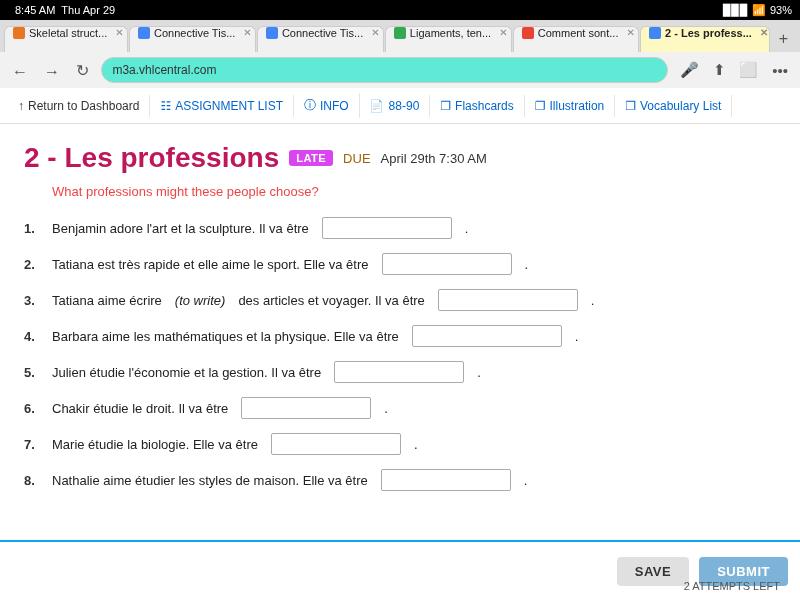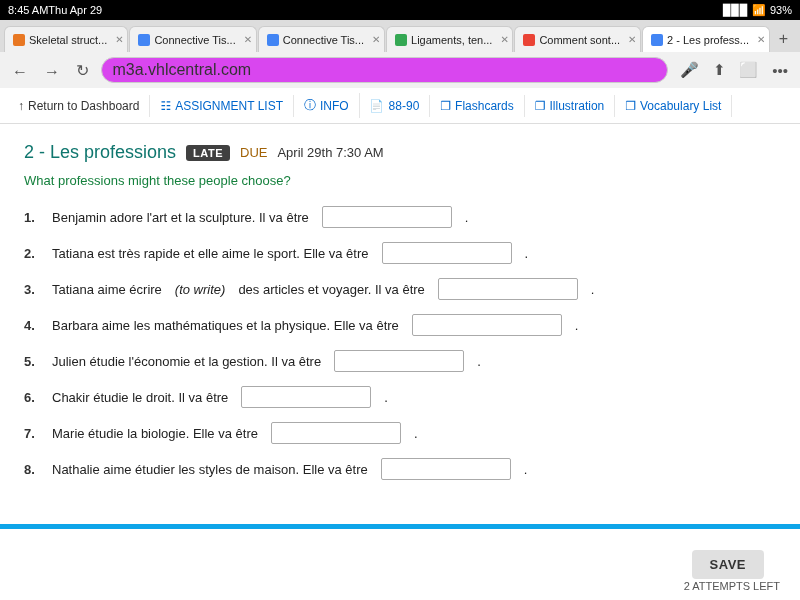--- a/index.html
+++ b/index.html
@@ -18,50 +18,51 @@
     .status-bar {
       background: #000;
       color: #fff;
       height: 20px;
       display: flex;
       align-items: center;
       justify-content: space-between;
       padding: 0 8px;
       font-size: 11px;
     }
-    .status-left { display: flex; align-items: center; }
+    .status-left { display: flex; gap: 6px; align-items: center; margin-left: 7px; }
     .status-right { display: flex; gap: 4px; align-items: center; font-size: 11px; }
     .browser-tabs {
       display: flex;
       align-items: flex-end;
       height: 32px;
       background: #ddd;
       padding: 0 4px;
       gap: 1px;
       overflow: hidden;
     }
     .browser-tab {
       display: flex;
-      align-items: center;
+      align-items: flex-start;
       gap: 4px;
       padding: 0 8px;
       height: 26px;
       background: #f1f1f1;
       border-radius: 6px 6px 0 0;
       font-size: 11px;
       max-width: 130px;
       overflow: hidden;
       white-space: nowrap;
       border: 1px solid #ccc;
       border-bottom: none;
       cursor: pointer;
     }
     .browser-tab.active {
-      background: #ffffff;
+      background: #fef9c3;
       border-bottom-color: #fff;
+      font-weight: bold;
     }
     .browser-tab .tab-icon {
       width: 12px;
       height: 12px;
       border-radius: 2px;
       flex-shrink: 0;
     }
     .tab-close {
       margin-left: 4px;
       font-size: 10px;
@@ -93,25 +94,25 @@
       color: #555;
       cursor: pointer;
       padding: 2px 4px;
     }
     .nav-btn:disabled { color: #bbb; cursor: default; }
     .address-bar {
       flex: 1;
       height: 26px;
       border: 1px solid #ccc;
       border-radius: 13px;
-      background: #d946ef;
+      background: #5eead4;
       display: flex;
       align-items: center;
       padding: 0 10px;
-      font-size: 16px;
+      font-size: 12px;
       color: #333;
       gap: 6px;
     }
     .nav-actions { display: flex; gap: 6px; align-items: center; }
     .nav-action-btn {
       background: none;
       border: none;
       font-size: 15px;
       color: #555;
       cursor: pointer;
@@ -154,47 +155,48 @@
       height: calc(600px - 20px - 32px - 36px - 36px);
       overflow-y: auto;
     }
     .page-title-row {
       display: flex;
       align-items: center;
       gap: 10px;
       margin-bottom: 10px;
     }
     .page-title {
-      font-size: 18px;
-      font-weight: 400;
-      color: #0f766e;
+      font-size: 28px;
+      font-weight: 700;
+      color: #be185d;
     }
     .late-badge {
-      background: #404040;
+      background: #d946ef;
       color: #fff;
       font-size: 11px;
       font-weight: 700;
       padding: 2px 7px;
       border-radius: 3px;
       letter-spacing: 0.5px;
     }
     .due-label {
       font-size: 13px;
       color: #a16207;
       font-weight: 500;
     }
     .due-date {
       font-size: 13px;
       color: #333;
       font-weight: 500;
     }
     .prompt-text {
       font-size: 13px;
-      color: #15803d;
+      color: #ef4444;
       margin-bottom: 18px;
+      margin-left: 28px;
     }
     .questions-list {
       list-style: none;
       padding: 0;
       margin: 0;
     }
     .question-item {
       display: flex;
       align-items: baseline;
       margin-bottom: 14px;
@@ -224,28 +226,28 @@
       background: #fff;
       outline: none;
     }
 
     
     .footer-bar {
       position: absolute;
       bottom: 0;
       left: 0;
       right: 0;
-      height: 76px;
+      height: 60px;
       display: flex;
       align-items: center;
       justify-content: flex-end;
-      padding: 0 36px;
+      padding: 0 12px;
       gap: 10px;
       background: #fff;
-      border-top: 5px solid #0ea5e9;
+      border-top: 2px solid #0ea5e9;
     }
     .attempts-text {
       position: absolute;
       bottom: 8px;
       right: 20px;
       font-size: 11px;
       color: #555;
     }
     .btn-save {
       background: #e0e0e0;
@@ -452,14 +454,15 @@
         <input class="answer-input" style="width: 130px;" type="text">
         <span>.</span>
       </span>
     </li>
 
   </ol>
 </div>
 
 <div class="footer-bar">
   <button class="btn-save">SAVE</button>
+  <button class="btn-submit">SUBMIT</button>
 </div>
 <div class="attempts-text">2 ATTEMPTS LEFT</div>
 
 </body></html>

